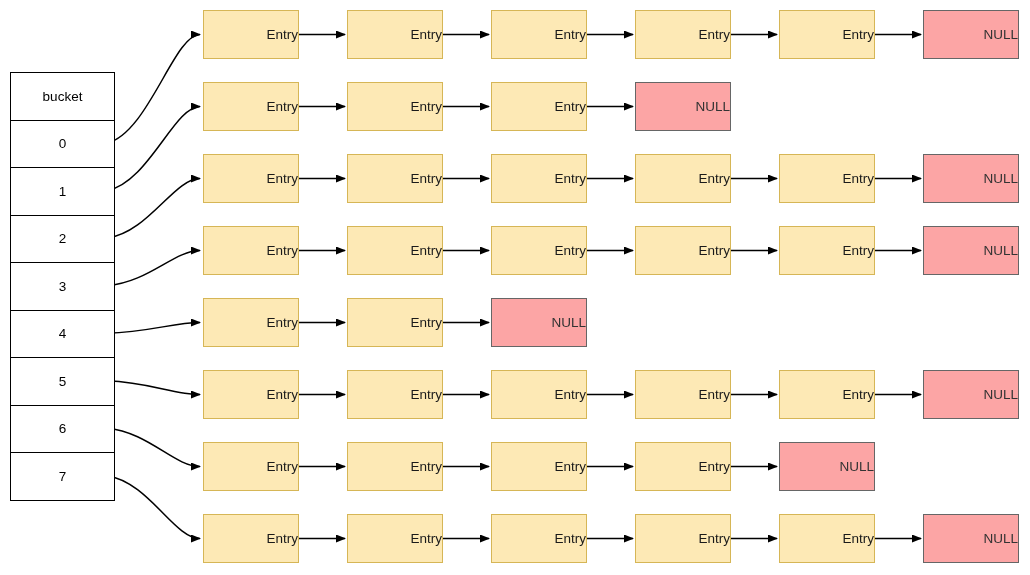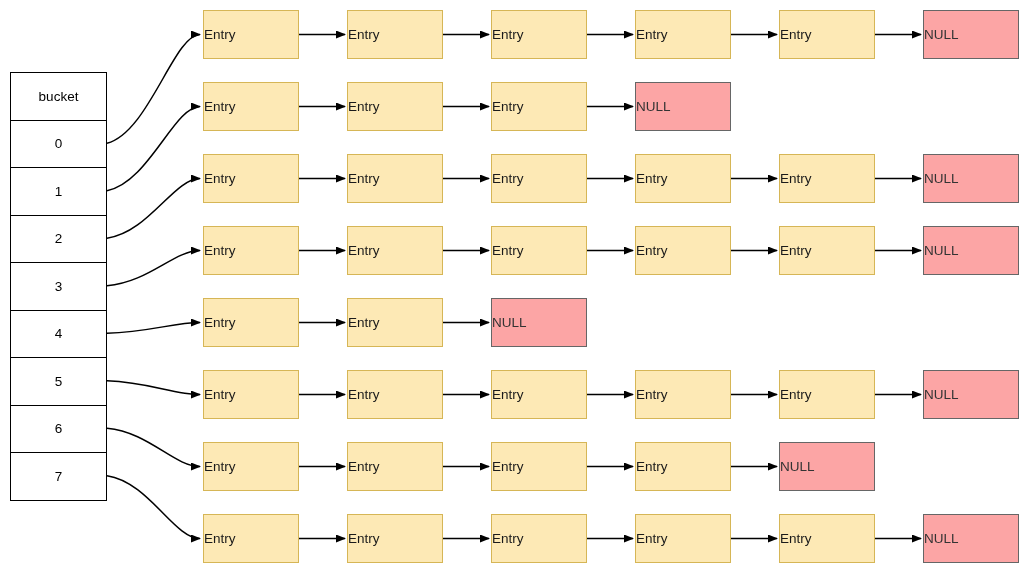--- a/index.html
+++ b/index.html
@@ -14,21 +14,21 @@
     background: #ffffff;
     font-family: "Liberation Sans", sans-serif;
     overflow: hidden;
   }
 
   
   #bucket-table {
     position: absolute;
     left: 10px;
     top: 72px;
-    width: 97px;
+    width: 105px;
     border: 1.6px solid #000000;
     border-bottom: none;
     box-sizing: border-box;
     background: #f0abfc;
     z-index: 3;
   }
   .bucket-cell {
     height: 47.5px;
     border-bottom: 1.6px solid #000000;
     box-sizing: border-box;
@@ -55,21 +55,21 @@
     height: 49px;
   }
   .node {
     position: absolute;
     top: 0;
     width: 96px;
     height: 49px;
     box-sizing: border-box;
     display: flex;
     align-items: center;
-    justify-content: flex-start;
+    justify-content: flex-end;
     font-size: 13.5px;
     line-height: 1;
   }
   .node.entry {
     background: #fde9b5;
     border: 1.3px solid #d6b656;
     color: #1a1a1a;
   }
   .node.nullnode {
     background: #fca5a5;

